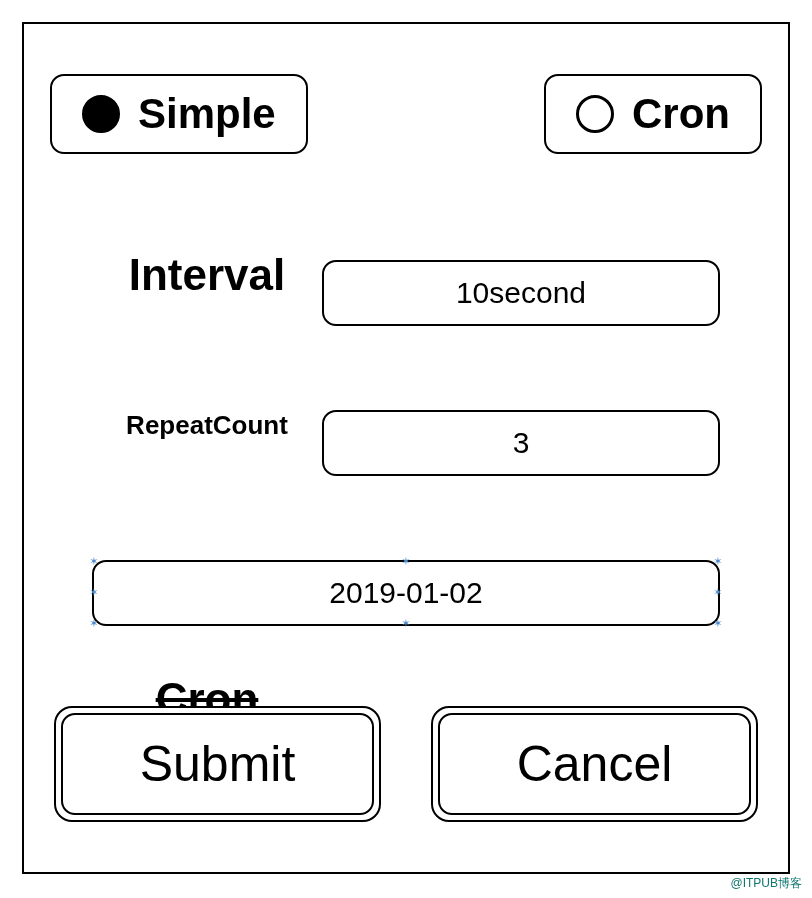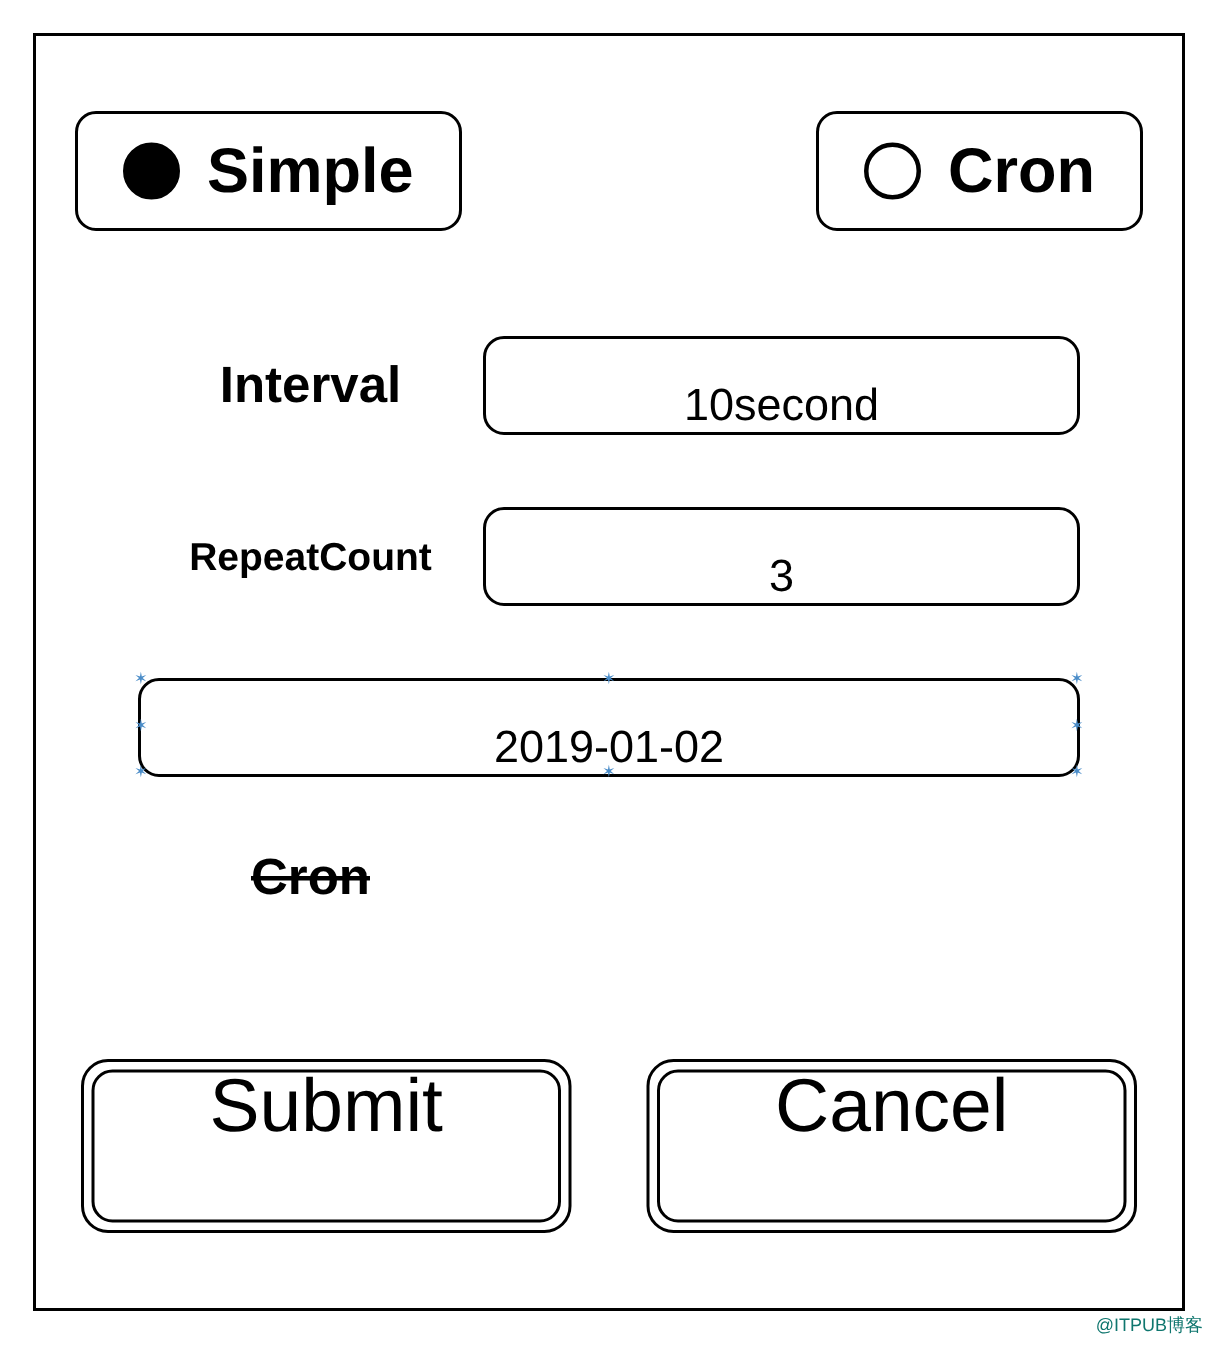--- a/index.html
+++ b/index.html
@@ -65,33 +65,34 @@
       align-items: center;
       margin-bottom: 48px;
     }
     .form-label {
       width: 230px;
       text-align: center;
       font-weight: bold;
       font-size: 26px;
     }
     .form-label.lg {
-      font-size: 34px;
+      font-size: 44px;
       text-align: center;
     }
     .form-input {
       flex: 1;
       border: 2px solid #000;
       border-radius: 14px;
       height: 66px;
       display: flex;
-      align-items: flex-end;
+      align-items: center;
       justify-content: center;
       font-size: 30px;
       position: relative;
+      margin-top: 36px;
     }
     .strike {
       text-decoration: line-through;
     }
     .selected-wrapper {
       position: relative;
     }
     .sel-handle {
       position: absolute;
       width: 14px;
@@ -116,20 +117,21 @@
       justify-content: space-between;
       gap: 50px;
     }
     .action-button {
       flex: 1;
       height: 116px;
       border: 2px solid #000;
       border-radius: 18px;
       background: #fff;
       display: flex;
+      align-items: center;
       justify-content: center;
       font-size: 50px;
       position: relative;
     }
     .action-button::before {
       content: "";
       position: absolute;
       inset: 5px;
       border: 2px solid #000;
       border-radius: 14px;

